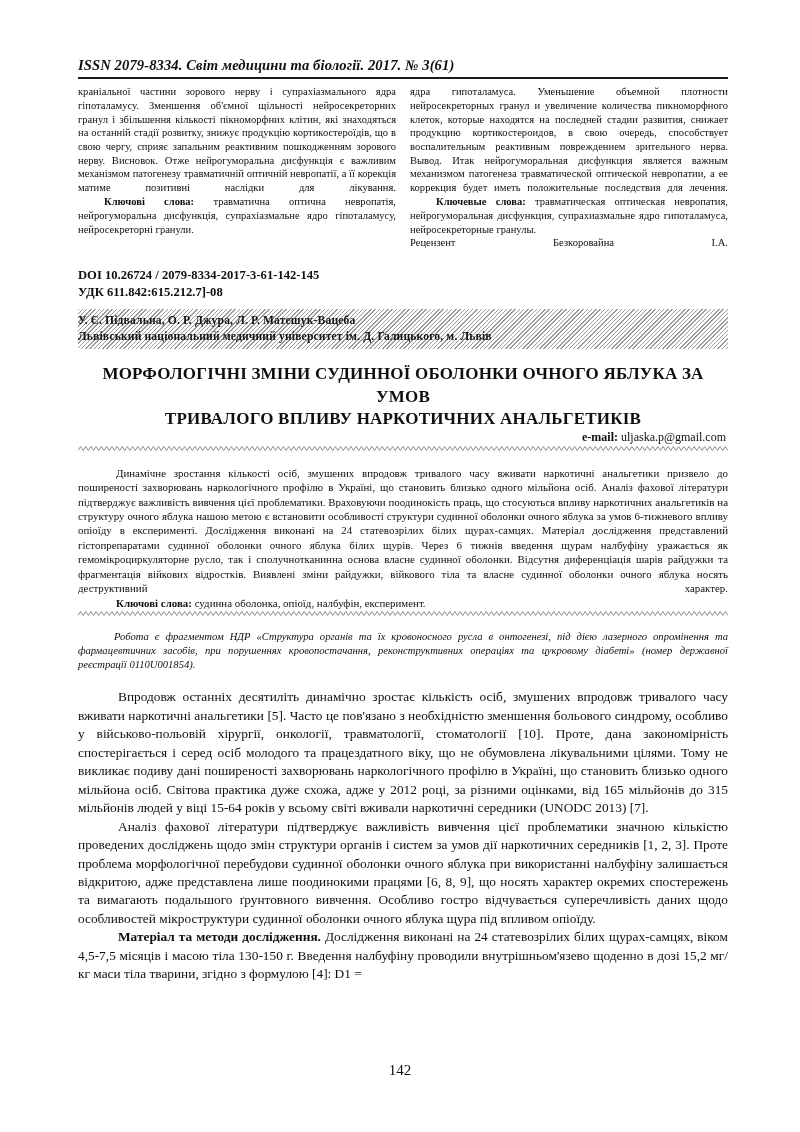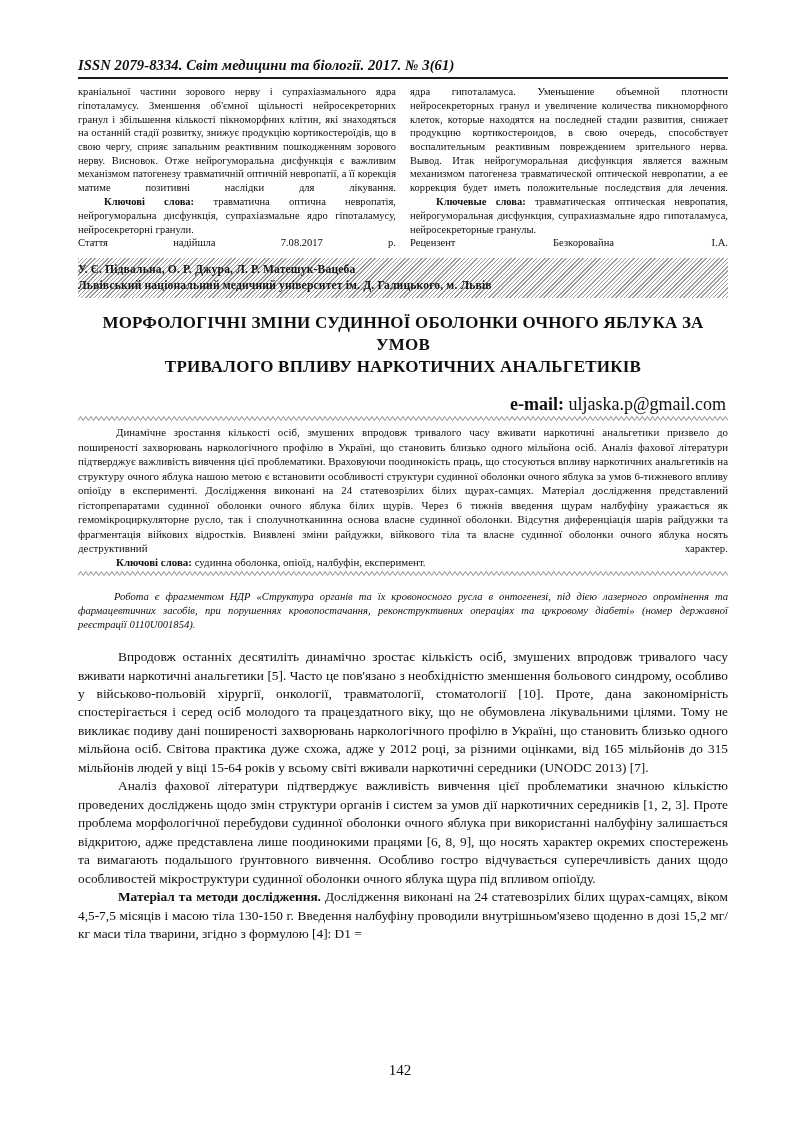--- a/index.html
+++ b/index.html
@@ -119,37 +119,36 @@
   .article-title {
     margin-top: 14px;
     text-align: center;
     font-weight: bold;
     font-size: 17px;
     line-height: 1.3;
     letter-spacing: 0.2px;
   }
 
   .email-line {
-    margin-top: 16px;
     text-align: right;
-    font-size: 18px;
+    font-size: 12px;
     padding-right: 2px;
   }
   .email-line b { font-weight: bold; }
 
   
   .wavy {
     height: 7px;
     width: 100%;
     display: block;
   }
   .wavy svg { display: block; width: 100%; height: 7px; }
 
   .abstract {
-    margin-top: 3px;
+    margin-top: 14px;
   }
   .abstract p {
     margin: 0;
     font-size: 10.9px;
     line-height: 1.325;
     text-align: justify;
     text-align-last: justify;
   }
   .abstract p.tail {
     text-align: justify;
@@ -201,31 +200,34 @@
   <div class="content">
 
     <div class="running-head">ISSN 2079-8334. Світ медицини та біології. 2017. № 3(61)</div>
     <div class="head-rule"></div>
 
     <div class="two-col">
 
       <div class="col">
         <p><span>краніальної частини зорового нерву і супрахіазмального ядра гіпоталамусу. Зменшення об'ємної щільності нейросекреторних гранул і збільшення кількості пікноморфних клітин, які знаходяться на останній стадії розвитку, знижує продукцію кортикостероїдів, що в свою чергу, сприяє запальним реактивним пошкодженням зорового нерву. Висновок. Отже нейрогуморальна дисфункція є важливим механізмом патогенезу травматичній оптичній невропатії, а її корекція матиме позитивні наслідки для лікування.</span></p>
         <p class="kw"><span class="indent"></span><b>Ключові слова:</b> <span>травматична оптична невропатія, нейрогуморальна дисфункція, супрахіазмальне ядро гіпоталамусу, нейросекреторні гранули.</span></p>
-        <p class="sig-center">Стаття надійшла 7.08.2017 р.</p>
       </div>
 
       <div class="col">
         <p><span>ядра гипоталамуса. Уменьшение объемной плотности нейросекреторных гранул и увеличение количества пикноморфного клеток, которые находятся на последней стадии развития, снижает продукцию кортикостероидов, в свою очередь, способствует воспалительным реактивным повреждением зрительного нерва. Вывод. Итак нейрогуморальная дисфункция является важным механизмом патогенеза травматической оптической невропатии, а ее коррекция будет иметь положительные последствия для лечения.</span></p>
         <p class="kw"><span class="indent"></span><b>Ключевые слова:</b> <span>травматическая оптическая невропатия, нейрогуморальная дисфункция, супрахиазмальне ядро гипоталамуса, нейросекреторные гранулы.</span></p>
         <p class="sig-right">Рецензент Безкоровайна І.А.</p>
       </div>
 
     </div>
 
+    <div class="doi-block">
+      <div>DOI 10.26724 / 2079-8334-2017-3-61-142-145</div>
+      <div>УДК 611.842:615.212.7]-08</div>
+    </div>
 
     <div class="authors-band">
       <div class="line">У. Є. Підвальна, О. Р. Джура, Л. Р. Матешук-Вацеба</div>
       <div class="line">Львівський національний медичний університет ім. Д. Галицького, м. Львів</div>
     </div>
 
     <div class="article-title">
       <div>МОРФОЛОГІЧНІ ЗМІНИ СУДИННОЇ ОБОЛОНКИ ОЧНОГО ЯБЛУКА ЗА УМОВ</div>
       <div>ТРИВАЛОГО ВПЛИВУ НАРКОТИЧНИХ АНАЛЬГЕТИКІВ</div>
     </div>

